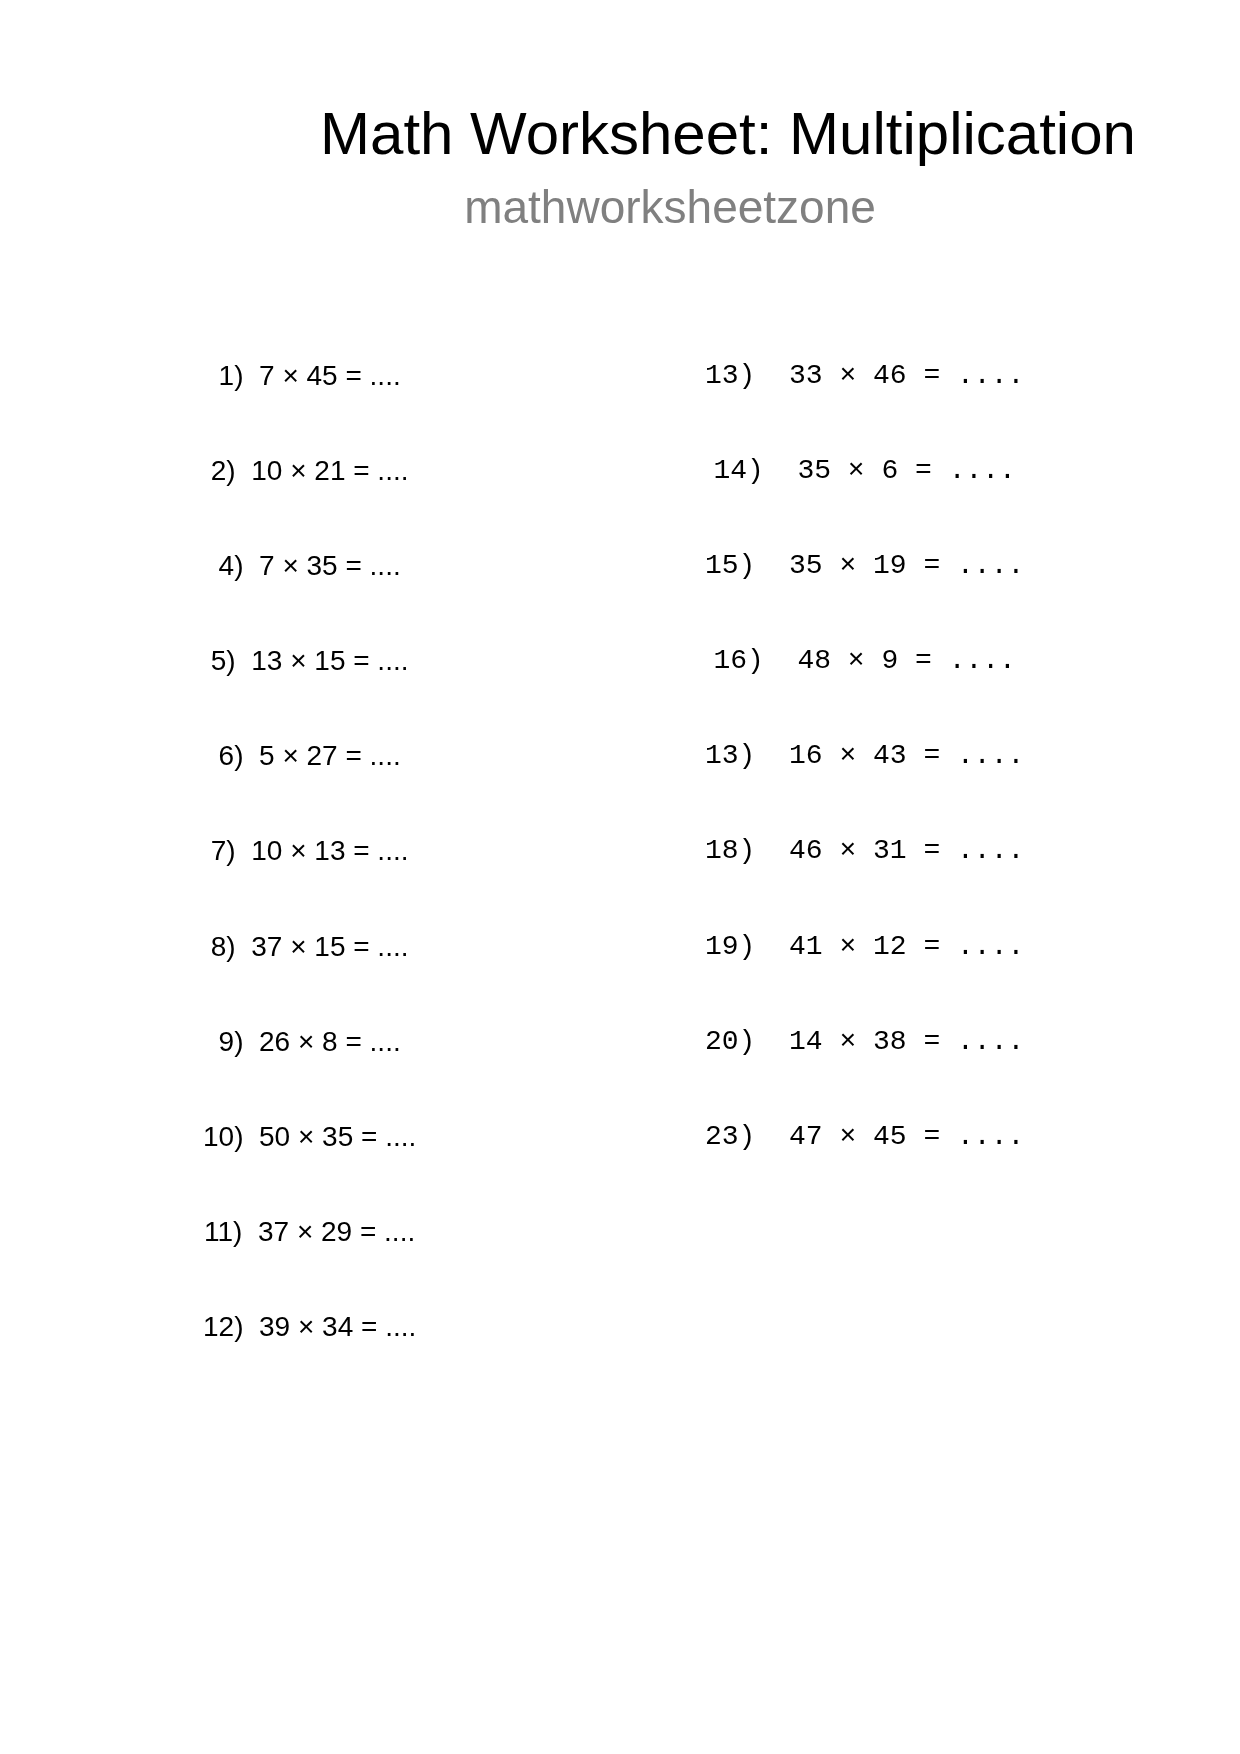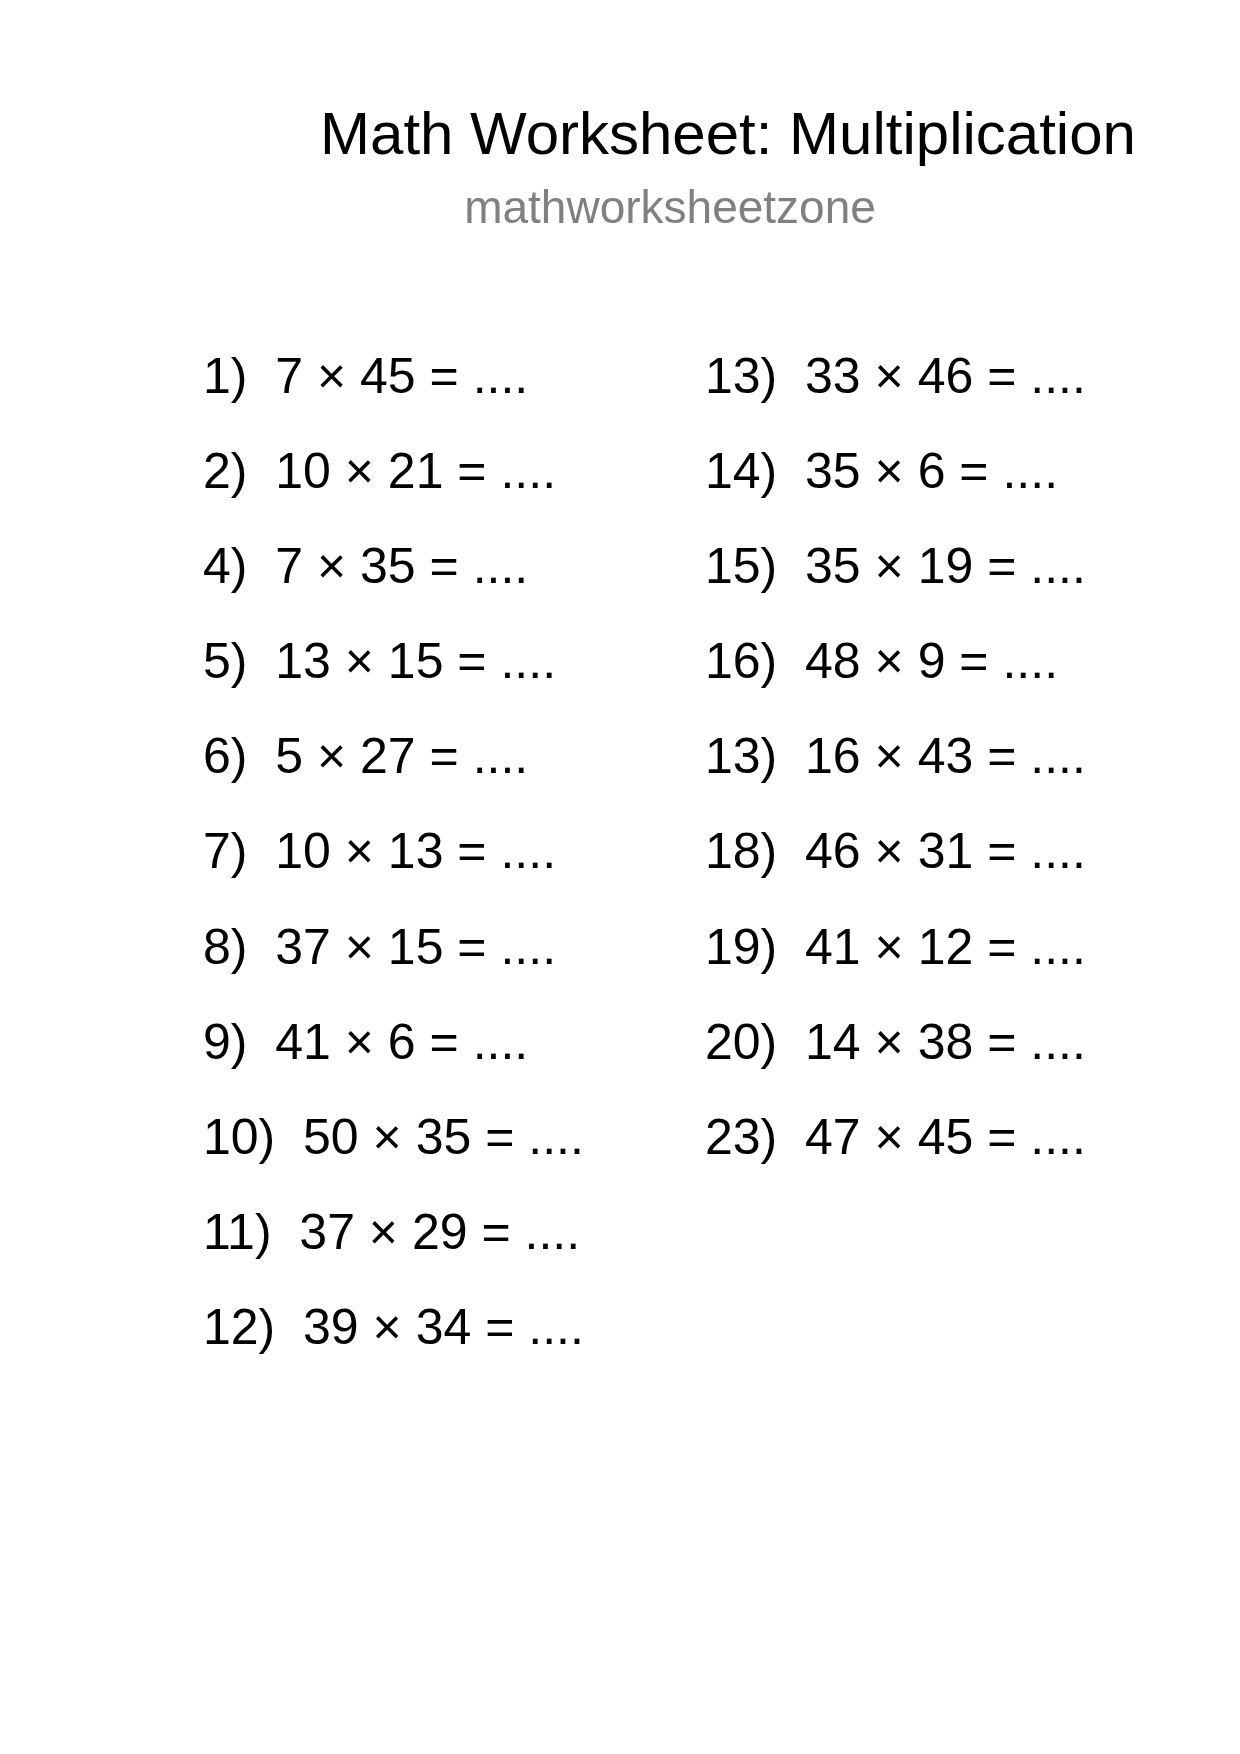--- a/index.html
+++ b/index.html
@@ -34,45 +34,46 @@
       font-size: 46px;
       line-height: 54px;
       color: #808080;
       white-space: nowrap;
     }
     .column {
       position: absolute;
       top: 350px;
     }
     .col-left { left: 203px; }
-    .col-right { left: 705px; }
+    .col-right { left: 705px; font-family: Liberation Mono, monospace; }
     .problem {
       height: 95.1px;
-      font-size: 50px;
+      font-size: 28px;
       line-height: 52px;
       white-space: pre;
+      text-align: center;
     }
     .num { display: inline; }
     .expr { display: inline; }
   </style>
 </head>
 <body>
 
 <div class="title">Math Worksheet: Multiplication</div>
 <div class="subtitle">mathworksheetzone</div>
 
 <div class="column col-left">
   <div class="problem"><span class="num">1)</span>  <span class="expr">7 × 45 = ....</span></div>
   <div class="problem"><span class="num">2)</span>  <span class="expr">10 × 21 = ....</span></div>
   <div class="problem"><span class="num">4)</span>  <span class="expr">7 × 35 = ....</span></div>
   <div class="problem"><span class="num">5)</span>  <span class="expr">13 × 15 = ....</span></div>
   <div class="problem"><span class="num">6)</span>  <span class="expr">5 × 27 = ....</span></div>
   <div class="problem"><span class="num">7)</span>  <span class="expr">10 × 13 = ....</span></div>
   <div class="problem"><span class="num">8)</span>  <span class="expr">37 × 15 = ....</span></div>
-  <div class="problem"><span class="num">9)</span>  <span class="expr">41 × 6 = ....</span></div>
+  <div class="problem"><span class="num">9)</span>  <span class="expr">26 × 8 = ....</span></div>
   <div class="problem"><span class="num">10)</span>  <span class="expr">50 × 35 = ....</span></div>
   <div class="problem"><span class="num">11)</span>  <span class="expr">37 × 29 = ....</span></div>
   <div class="problem"><span class="num">12)</span>  <span class="expr">39 × 34 = ....</span></div>
 </div>
 
 <div class="column col-right">
   <div class="problem"><span class="num">13)</span>  <span class="expr">33 × 46 = ....</span></div>
   <div class="problem"><span class="num">14)</span>  <span class="expr">35 × 6 = ....</span></div>
   <div class="problem"><span class="num">15)</span>  <span class="expr">35 × 19 = ....</span></div>
   <div class="problem"><span class="num">16)</span>  <span class="expr">48 × 9 = ....</span></div>

